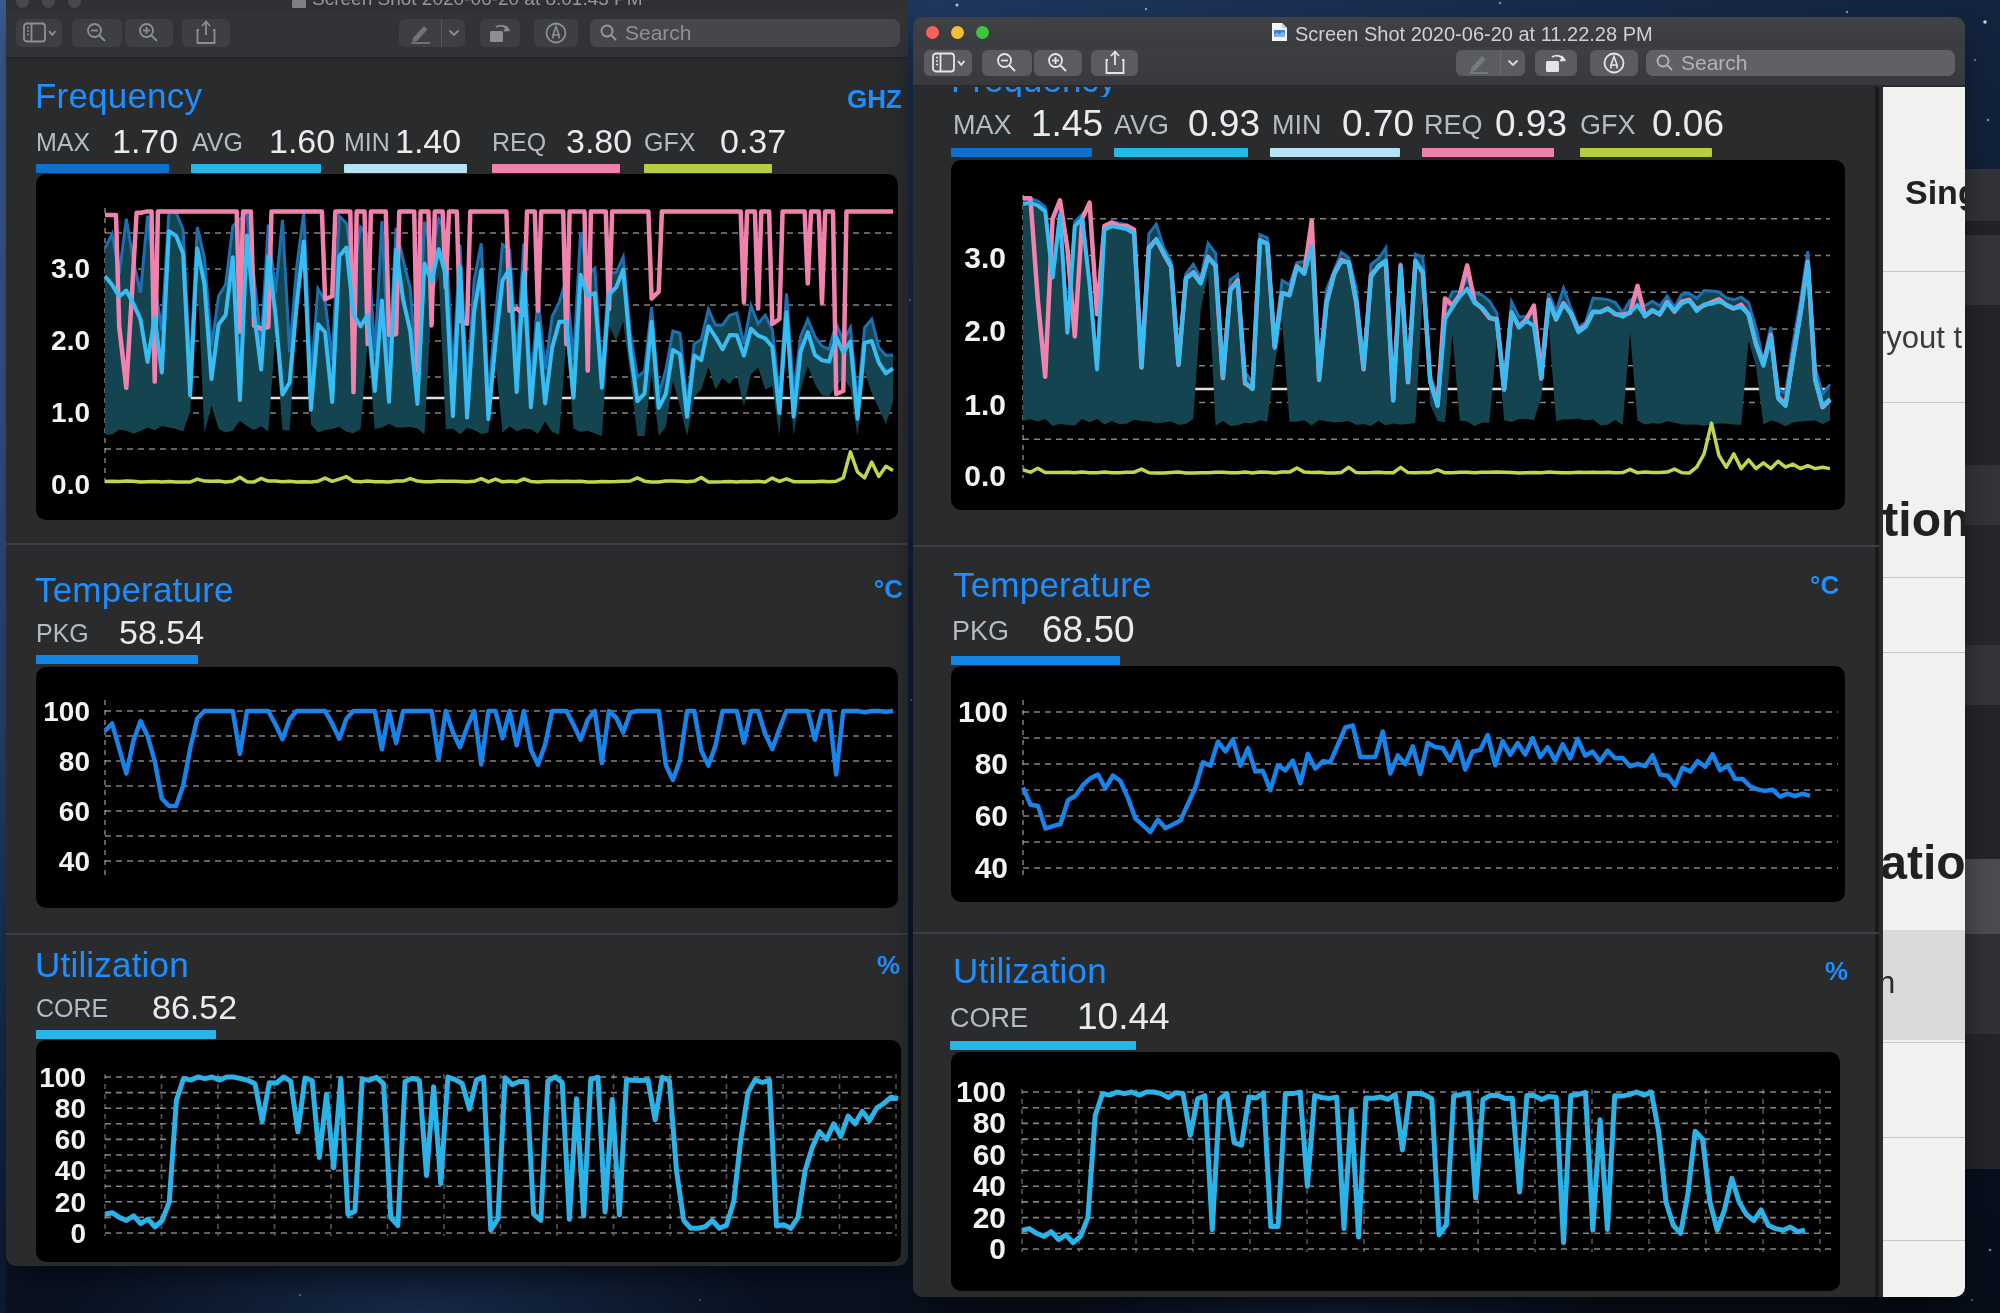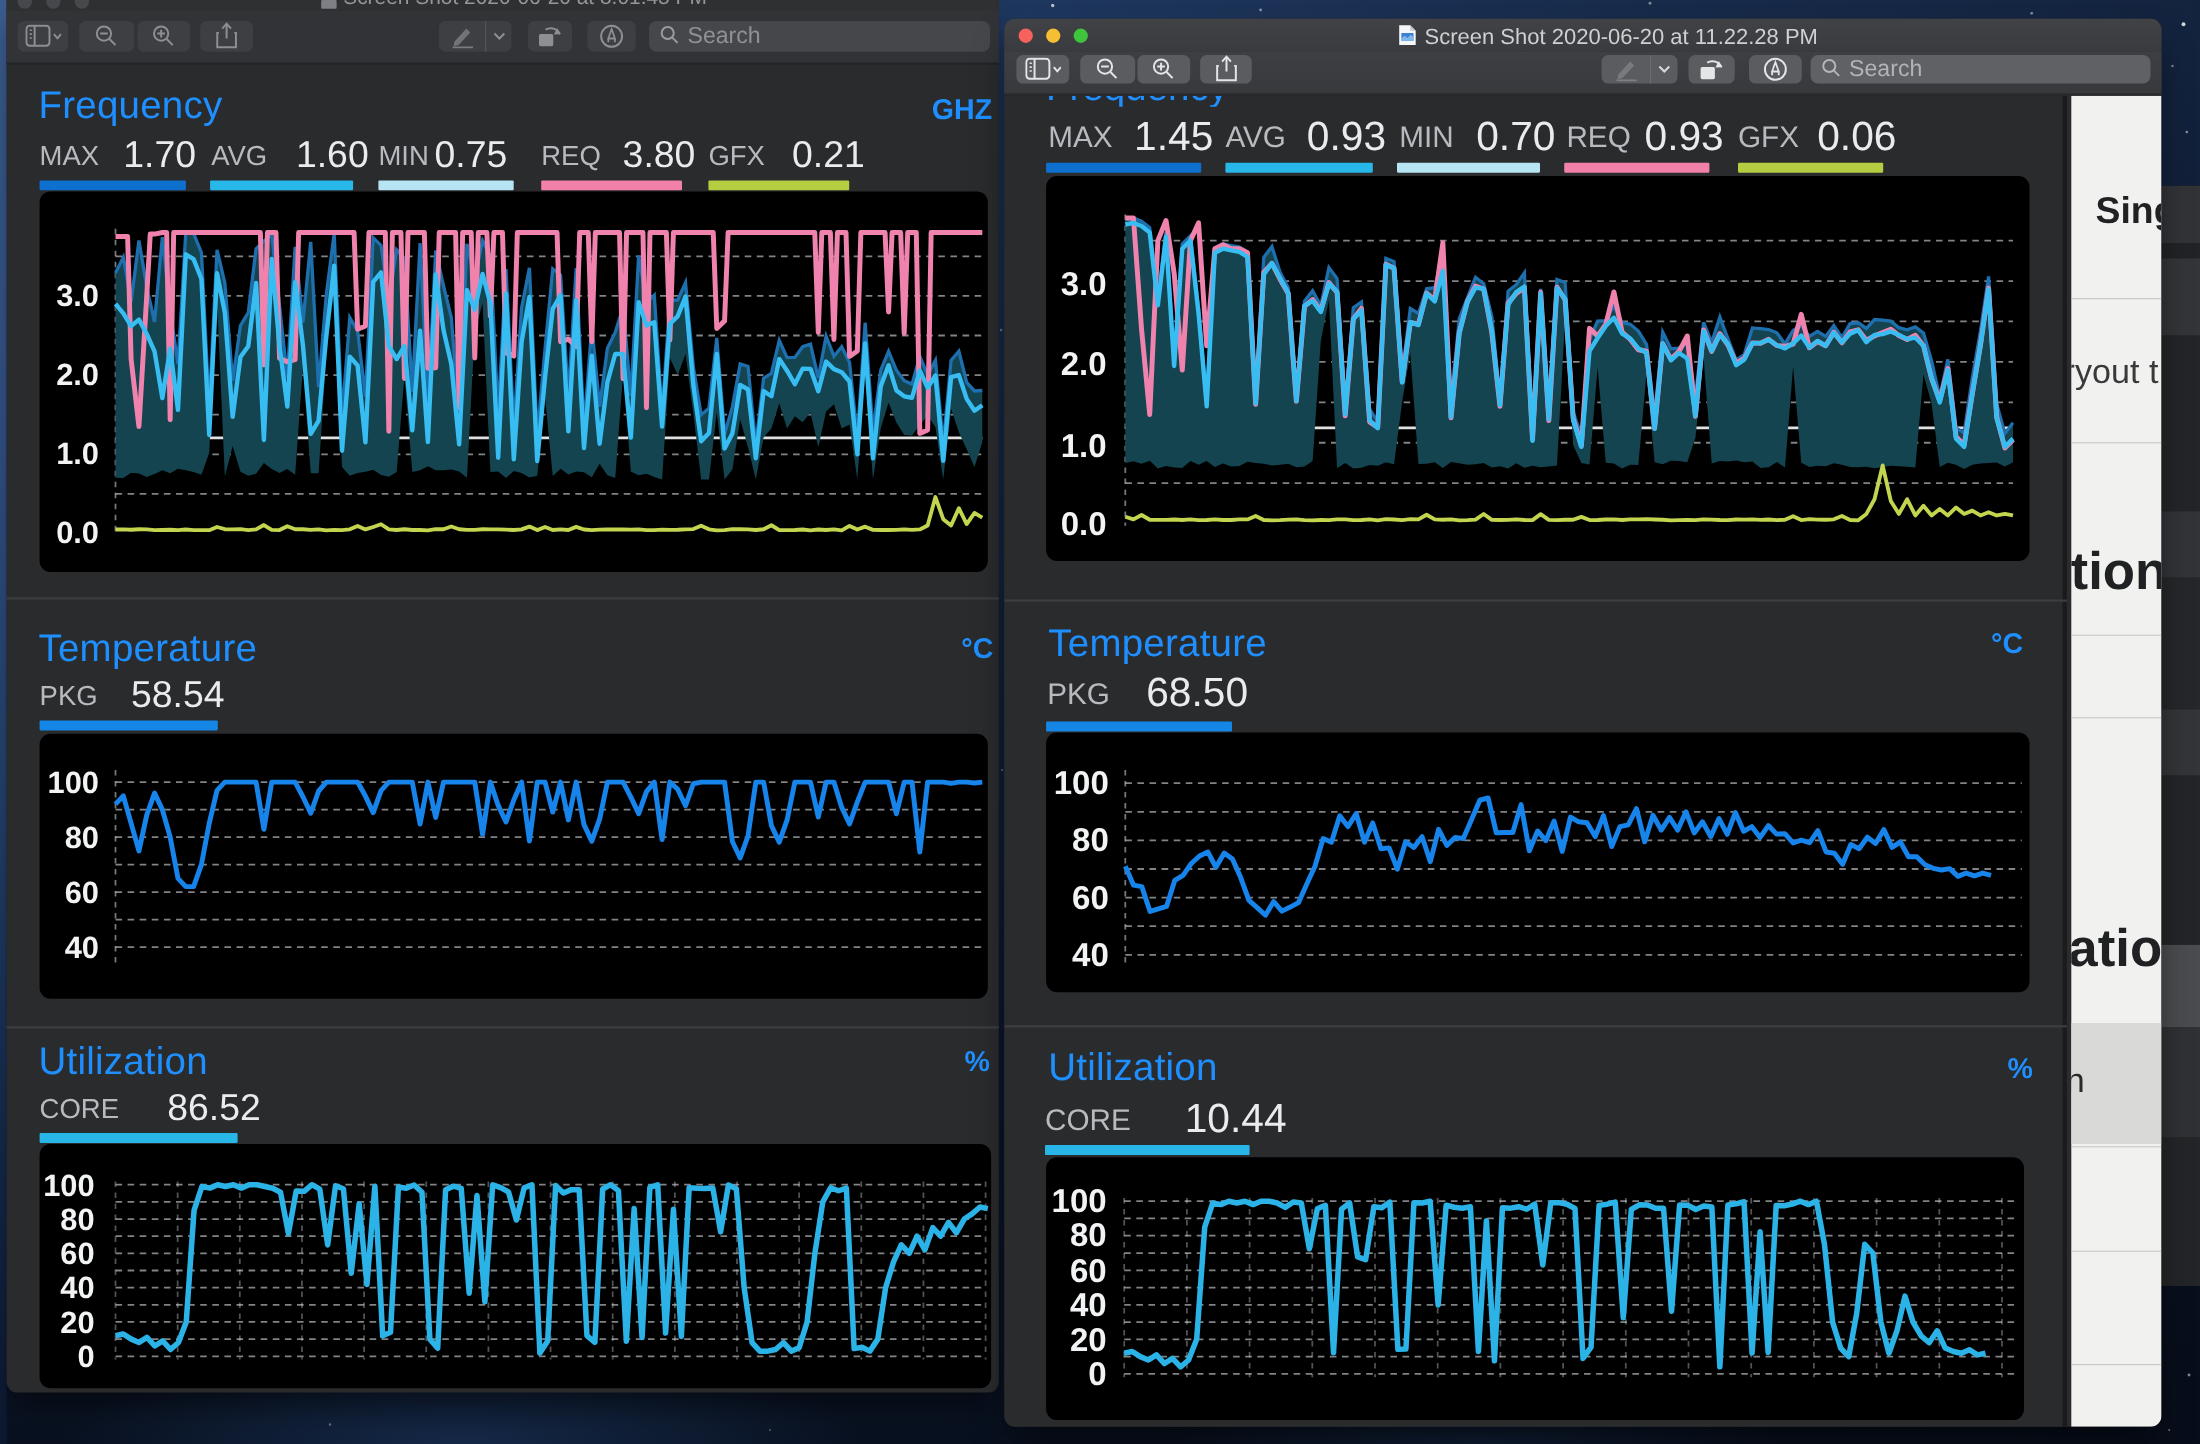--- a/index.html
+++ b/index.html
@@ -136,25 +136,25 @@
   <div class="toolline" style="top:57px;"></div>
 
   <div class="hdr" style="left:29px;top:76px;">Frequency</div>
   <div class="unit" style="right:6px;top:84px;">GHZ</div>
   <div style="position:absolute;left:0;top:122px;height:40px;width:902px;">
     <span class="lab" style="position:absolute;left:30px;top:6px;">MAX</span>
       <span class="val" style="position:absolute;left:96px;top:0;">1.70</span>
     <span class="lab" style="position:absolute;left:186px;top:6px;">AVG</span>
       <span class="val" style="position:absolute;left:253px;top:0;">1.60</span>
     <span class="lab" style="position:absolute;left:338px;top:6px;">MIN</span>
-      <span class="val" style="position:absolute;left:379px;top:0;">0.75</span>
+      <span class="val" style="position:absolute;left:379px;top:0;">1.40</span>
     <span class="lab" style="position:absolute;left:486px;top:6px;">REQ</span>
       <span class="val" style="position:absolute;left:550px;top:0;">3.80</span>
     <span class="lab" style="position:absolute;left:638px;top:6px;">GFX</span>
-      <span class="val" style="position:absolute;left:704px;top:0;">0.21</span>
+      <span class="val" style="position:absolute;left:704px;top:0;">0.37</span>
   </div>
   <div class="statbar" style="left:30px;top:164px;width:133px;background:#0d70cf"></div>
   <div class="statbar" style="left:185px;top:164px;width:130px;background:#27b7e9"></div>
   <div class="statbar" style="left:338px;top:164px;width:123px;background:#b7e4f3"></div>
   <div class="statbar" style="left:486px;top:164px;width:128px;background:#f180ab"></div>
   <div class="statbar" style="left:638px;top:164px;width:128px;background:#b5cd41"></div>
   <div class="panel" style="left:30px;top:174px;width:862px;height:346px;"></div>
   <div class="sep" style="left:0px;top:543px;width:902px;"></div>
   <div class="hdr" style="left:29px;top:570px;">Temperature</div>
   <div class="unit" style="right:5px;top:574px;">°C</div>

